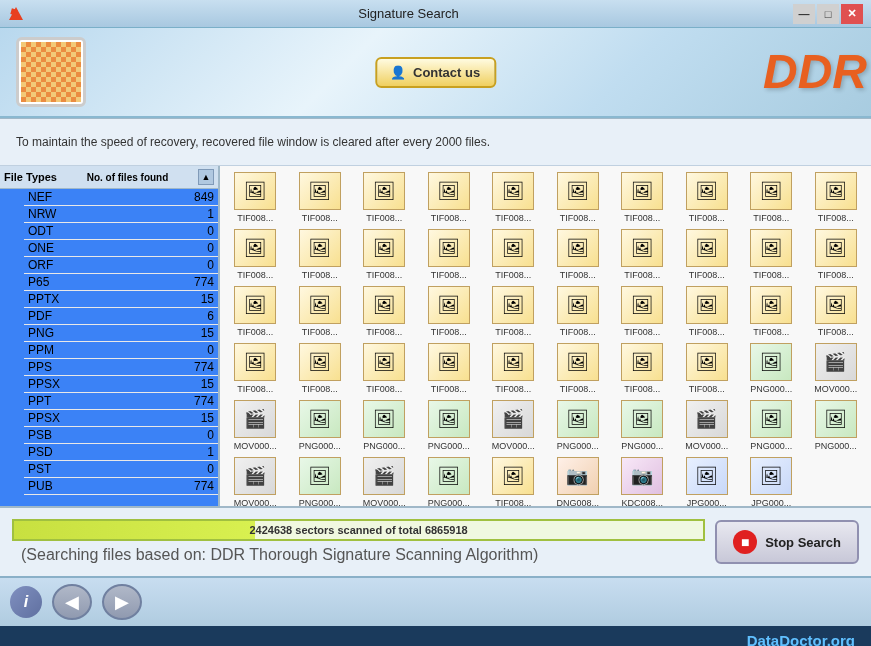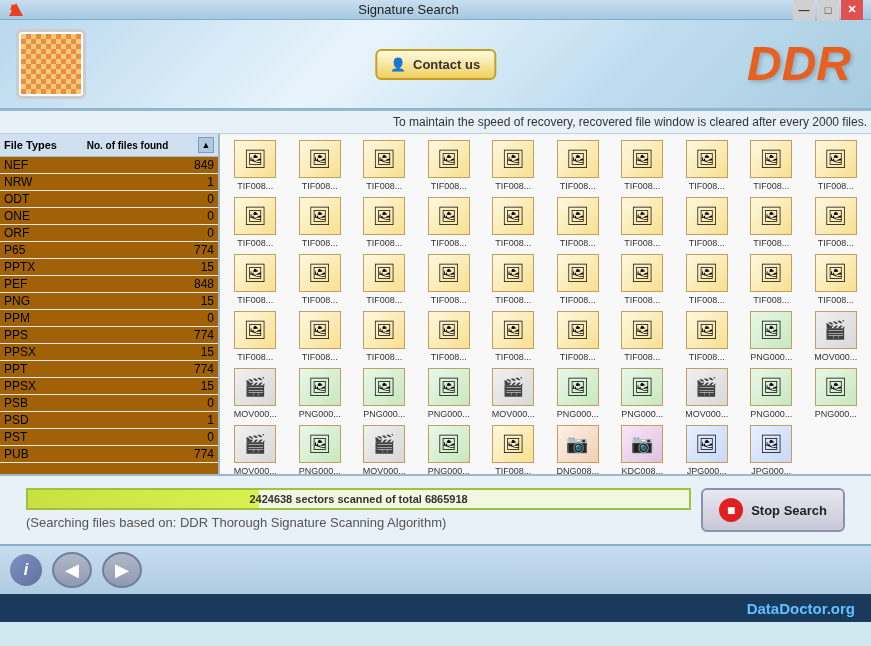--- a/index.html
+++ b/index.html
@@ -8,21 +8,21 @@
       font-size: 12px;
       background: #d0e8f0;
       width: 871px;
       height: 646px;
       overflow: hidden;
     }
 
     
     .title-bar {
       background: linear-gradient(to bottom, #c8dff0, #a8c8e0);
-      height: 20px;
+      height: 28px;
       display: flex;
       align-items: center;
       justify-content: space-between;
       padding: 0 8px;
       border-bottom: 1px solid #7aafc8;
     }
     .title-bar-left { display: flex; align-items: center; gap: 6px; }
     .title-bar-icon { width: 16px; height: 16px; }
     .title-bar-text { font-size: 13px; color: #222; font-weight: normal; flex: 1; text-align: center; }
     .title-bar-controls { display: flex; gap: 2px; }
@@ -69,21 +69,21 @@
       border-radius: 6px;
       padding: 6px 14px;
       cursor: pointer;
       font-size: 13px;
       font-weight: bold;
       color: #333;
       display: flex; align-items: center; gap: 6px;
     }
     .ddr-branding {
       position: absolute;
-      right: 20px;
+      right: 4px;
       text-align: right;
     }
     .ddr-title {
       font-size: 48px;
       font-weight: bold;
       color: #e86020;
       line-height: 1;
       font-style: italic;
       text-shadow: 2px 2px 4px rgba(0,0,0,0.2);
     }
@@ -95,37 +95,37 @@
 
     
     .main-content {
       background: #f0f4f8;
       margin: 0;
       border-top: 1px solid #a0b8c8;
     }
 
     .info-bar {
       background: #e8f0f8;
-      text-align: right;
-      padding: 4px;
+      text-align: left;
+      padding: 16px;
       font-size: 12px;
       color: #333;
       border-bottom: 1px solid #c0d0e0;
     }
 
     .content-area {
       display: flex;
       height: 340px;
     }
 
     
     .file-types-panel {
       width: 220px;
       border-right: 2px solid #a0b8c8;
-      background: #a16207;
+      background: #3b82f6;
       overflow: hidden;
       display: flex;
       flex-direction: column;
     }
     .file-types-header {
       display: flex;
       background: #d0e0f0;
       border-bottom: 1px solid #a0b8c8;
       font-weight: bold;
       padding: 3px 4px;
@@ -137,20 +137,21 @@
       width: 16px; height: 16px;
       background: #b0c8e0;
       border: 1px solid #809ab8;
       cursor: pointer;
       display: flex; align-items: center; justify-content: center;
       font-size: 9px;
     }
     .file-types-list {
       overflow-y: auto;
       flex: 1;
+      padding-left: 24px;
     }
     .file-row {
       display: flex;
       padding: 1px 4px;
       border-bottom: 1px solid #e8e8e8;
       justify-content: space-between;
     }
     .file-row .type { color: #000; width: 60px; }
     .file-row .count { color: #000; text-align: right; }
 
@@ -211,21 +212,21 @@
       overflow: hidden;
       text-overflow: ellipsis;
       white-space: nowrap;
       margin-top: 3px;
     }
 
     
     .progress-area {
       background: #e8f0f8;
       border-top: 2px solid #a0b8c8;
-      padding: 6px 26px;
+      padding: 6px 12px;
       display: flex;
       align-items: center;
       gap: 10px;
       height: 70px;
     }
     .progress-info {
       flex: 1;
     }
     .progress-bar-container {
       background: #f0f8e0;
@@ -243,23 +244,24 @@
     .progress-text {
       position: absolute;
       top: 50%; left: 50%;
       transform: translate(-50%, -50%);
       font-size: 11px;
       font-weight: bold;
       color: #333;
       white-space: nowrap;
     }
     .progress-algo {
-      font-size: 13px;
+      font-size: 16px;
       color: #555;
       padding: 2px 0;
+      margin-left: 9px;
     }
     .stop-btn {
       background: linear-gradient(to bottom, #e8e8f0, #c8c8d8);
       border: 2px solid #9090b0;
       border-radius: 6px;
       padding: 8px 16px;
       cursor: pointer;
       display: flex; align-items: center; gap: 8px;
       font-size: 13px;
       font-weight: bold;
@@ -403,22 +405,22 @@
           </div>
           <div class="file-row">
             <span class="type">P65</span>
             <span class="count">774</span>
           </div>
           <div class="file-row">
             <span class="type">PPTX</span>
             <span class="count">15</span>
           </div>
           <div class="file-row">
-            <span class="type">PEF</span>
-            <span class="count">848</span>
+            <span class="type">PDF</span>
+            <span class="count">6</span>
           </div>
           <div class="file-row">
             <span class="type">PNG</span>
             <span class="count">15</span>
           </div>
           <div class="file-row">
             <span class="type">PPM</span>
             <span class="count">0</span>
           </div>
           <div class="file-row">

